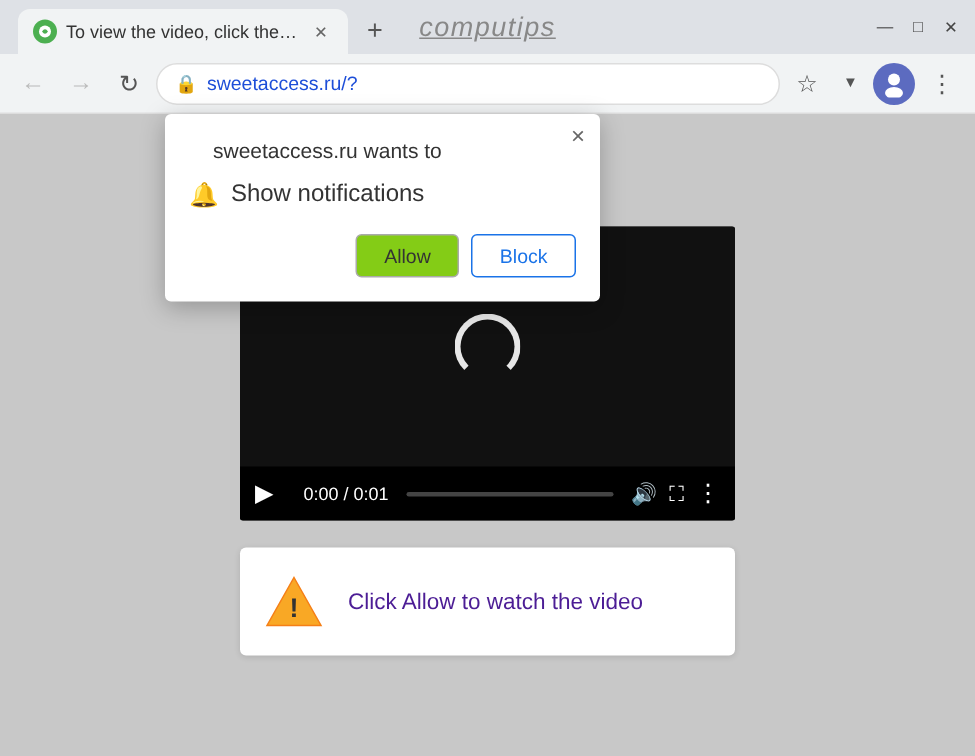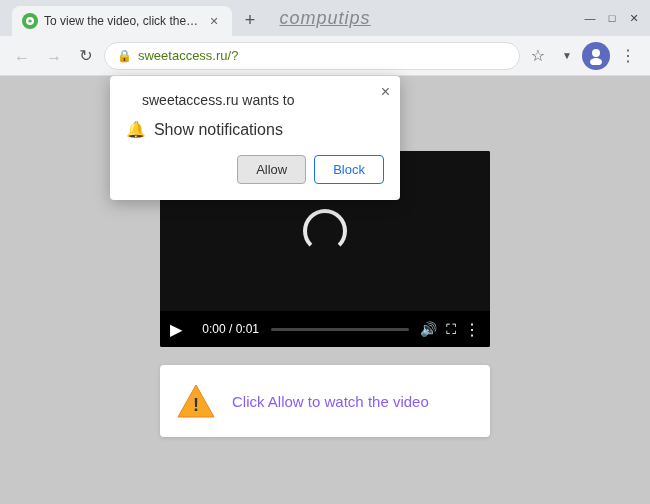--- a/index.html
+++ b/index.html
@@ -132,21 +132,21 @@
       padding: 0 12px;
       gap: 6px;
       border: 1px solid #ddd;
     }
     .lock-icon {
       color: #777;
       font-size: 12px;
     }
     .url-text {
       font-size: 13px;
-      color: #4d7c0f;
+      color: #1d4ed8;
       flex: 1;
     }
     .star-btn {
       width: 28px;
       height: 28px;
       display: flex;
       align-items: center;
       justify-content: center;
       font-size: 16px;
       color: #555;
@@ -253,21 +253,21 @@
     }
     .popup-buttons {
       display: flex;
       justify-content: flex-end;
       gap: 8px;
     }
     .btn-allow {
       padding: 6px 18px;
       border: 1px solid #aaa;
       border-radius: 4px;
-      background: #e5e5e5;
+      background: #84cc16;
       color: #333;
       font-size: 13px;
       cursor: pointer;
     }
     .btn-block {
       padding: 6px 18px;
       border: 1px solid #1a73e8;
       border-radius: 4px;
       background: #fff;
       color: #1a73e8;
@@ -359,21 +359,21 @@
       margin-top: 18px;
       box-shadow: 0 1px 4px rgba(0,0,0,0.12);
     }
     .warning-icon {
       width: 40px;
       height: 40px;
       flex-shrink: 0;
     }
     .cta-text {
       font-size: 15px;
-      color: #8b5cf6;
+      color: #4c1d95;
       line-height: 1.4;
     }
   </style>
 </head>
 <body>
 
 <div class="title-bar">
   <div class="tab-strip">
     <div class="tab-active">
       <div class="tab-favicon">

